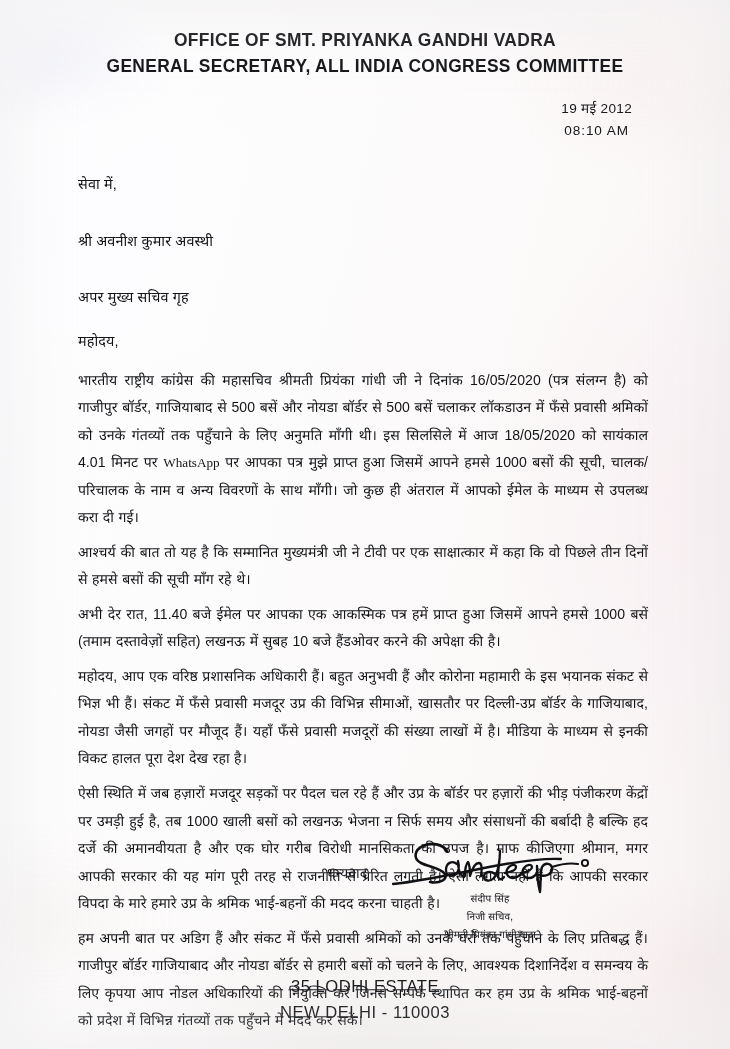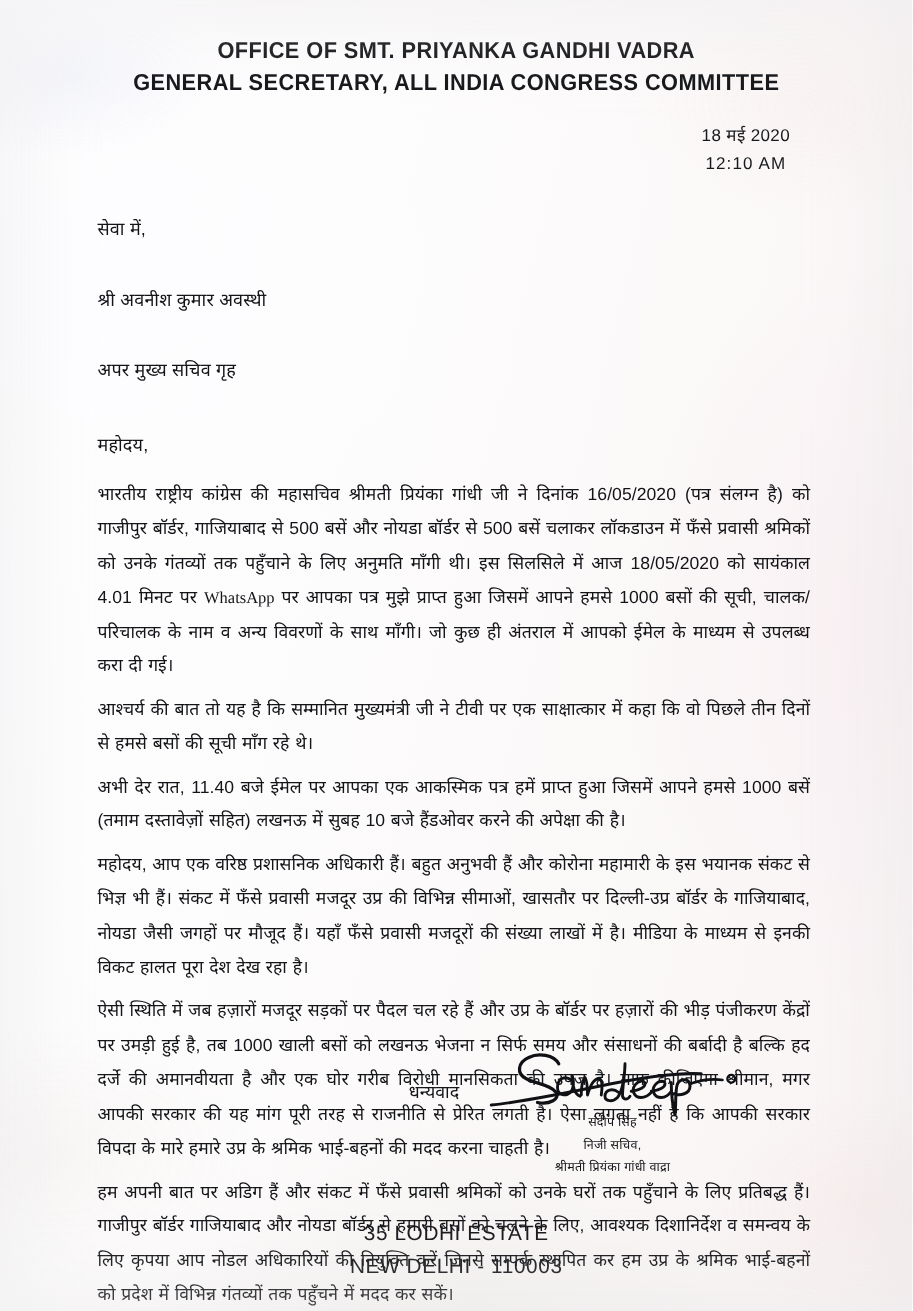--- a/index.html
+++ b/index.html
@@ -99,21 +99,21 @@
   }
   .addressee {
     font-size: 14.4px;
     line-height: 1.98;
     color: #131418;
     letter-spacing: .15px;
   }
   .addressee div { white-space: nowrap; margin-top: 28px; }
 
   .salutation {
-    margin-top: 34px;
+    margin-top: 19px;
     font-size: 14.4px;
     color: #131418;
     letter-spacing: .15px;
   }
 
   .para {
     margin-top: 7px;
     font-size: 14.05px;
     line-height: 1.96;
     text-align: justify;
@@ -183,22 +183,22 @@
 
 <div id="page">
   <div class="sheet">
 
     <div class="letterhead">
       <div class="lh-line l1">OFFICE OF SMT. PRIYANKA GANDHI VADRA</div>
       <div class="lh-line l2">GENERAL SECRETARY, ALL INDIA CONGRESS COMMITTEE</div>
     </div>
 
     <div class="datebox">
-      <div class="d-date">18 मई 2020</div>
-      <div class="d-time">12:10 AM</div>
+      <div class="d-date">19 मई 2012</div>
+      <div class="d-time">08:10 AM</div>
     </div>
 
     <div class="body-block">
 
       <div class="addressee">
         <div>सेवा में,</div>
         <div>श्री अवनीश कुमार अवस्थी</div>
         <div>अपर मुख्य सचिव गृह</div>
       </div>
 

